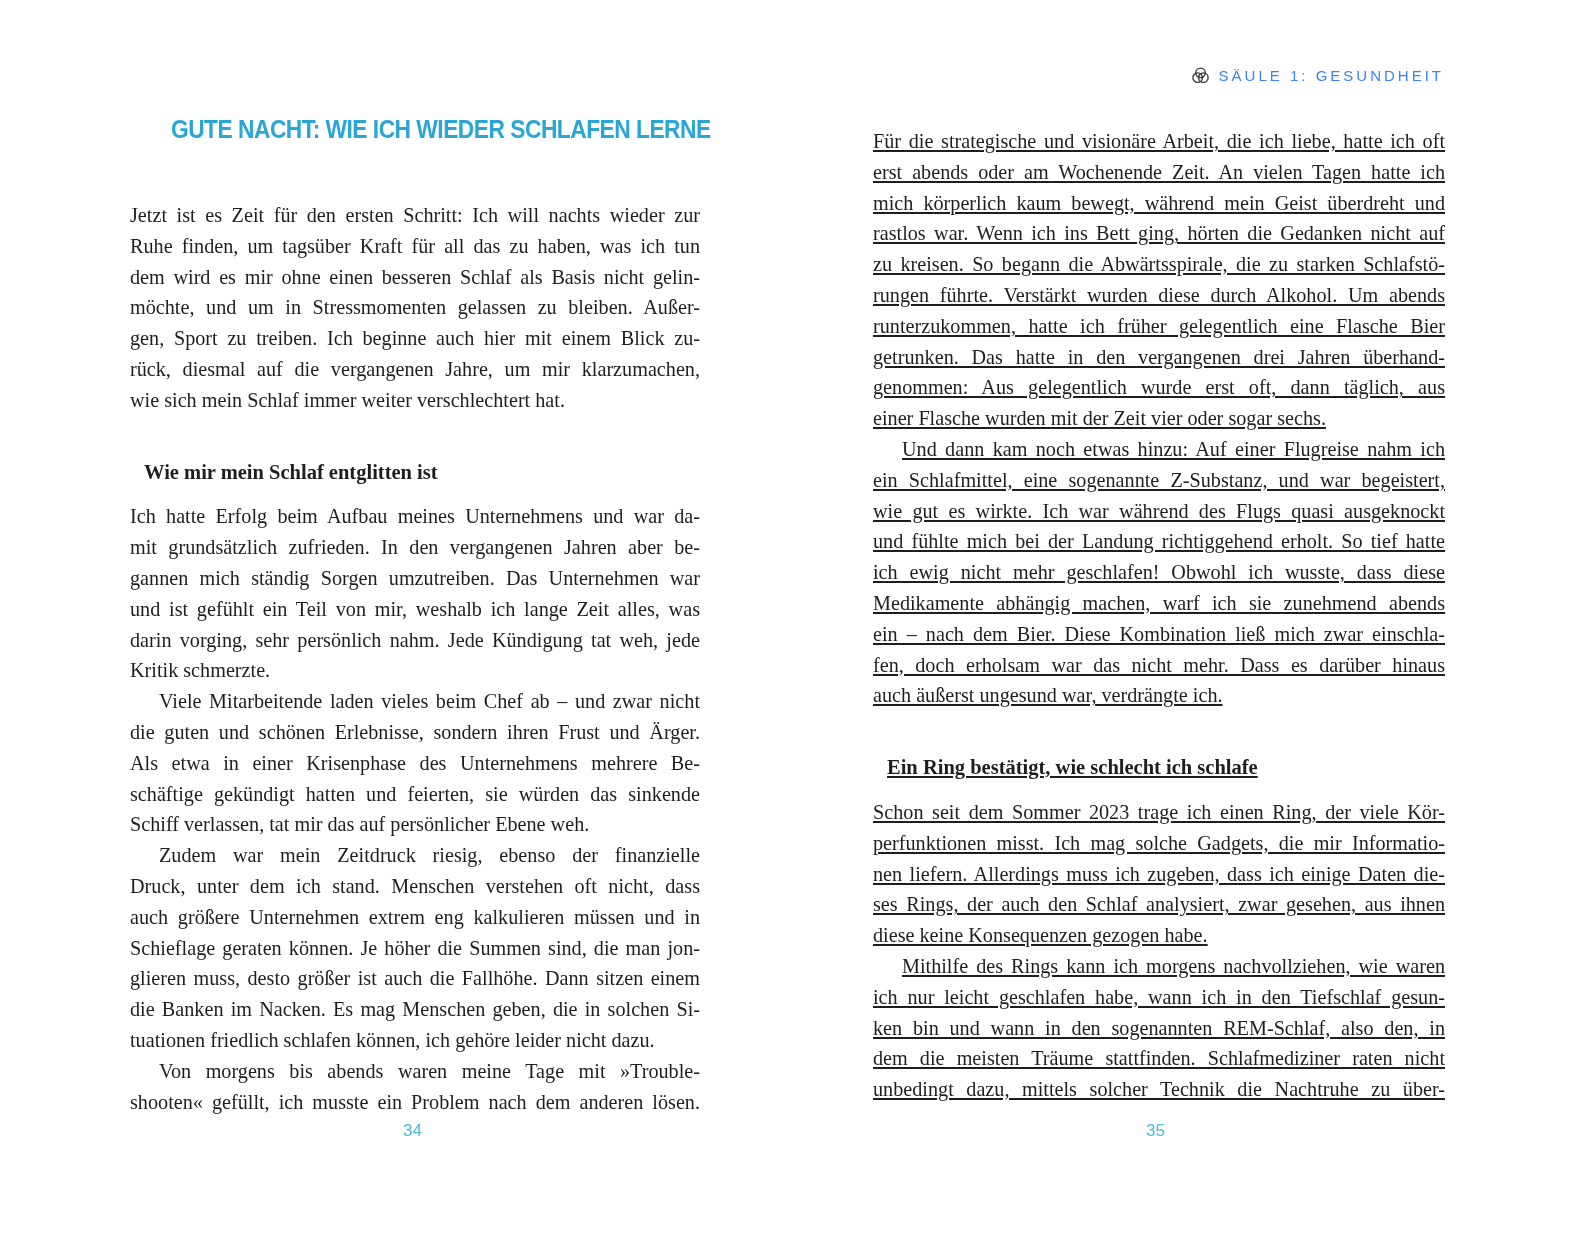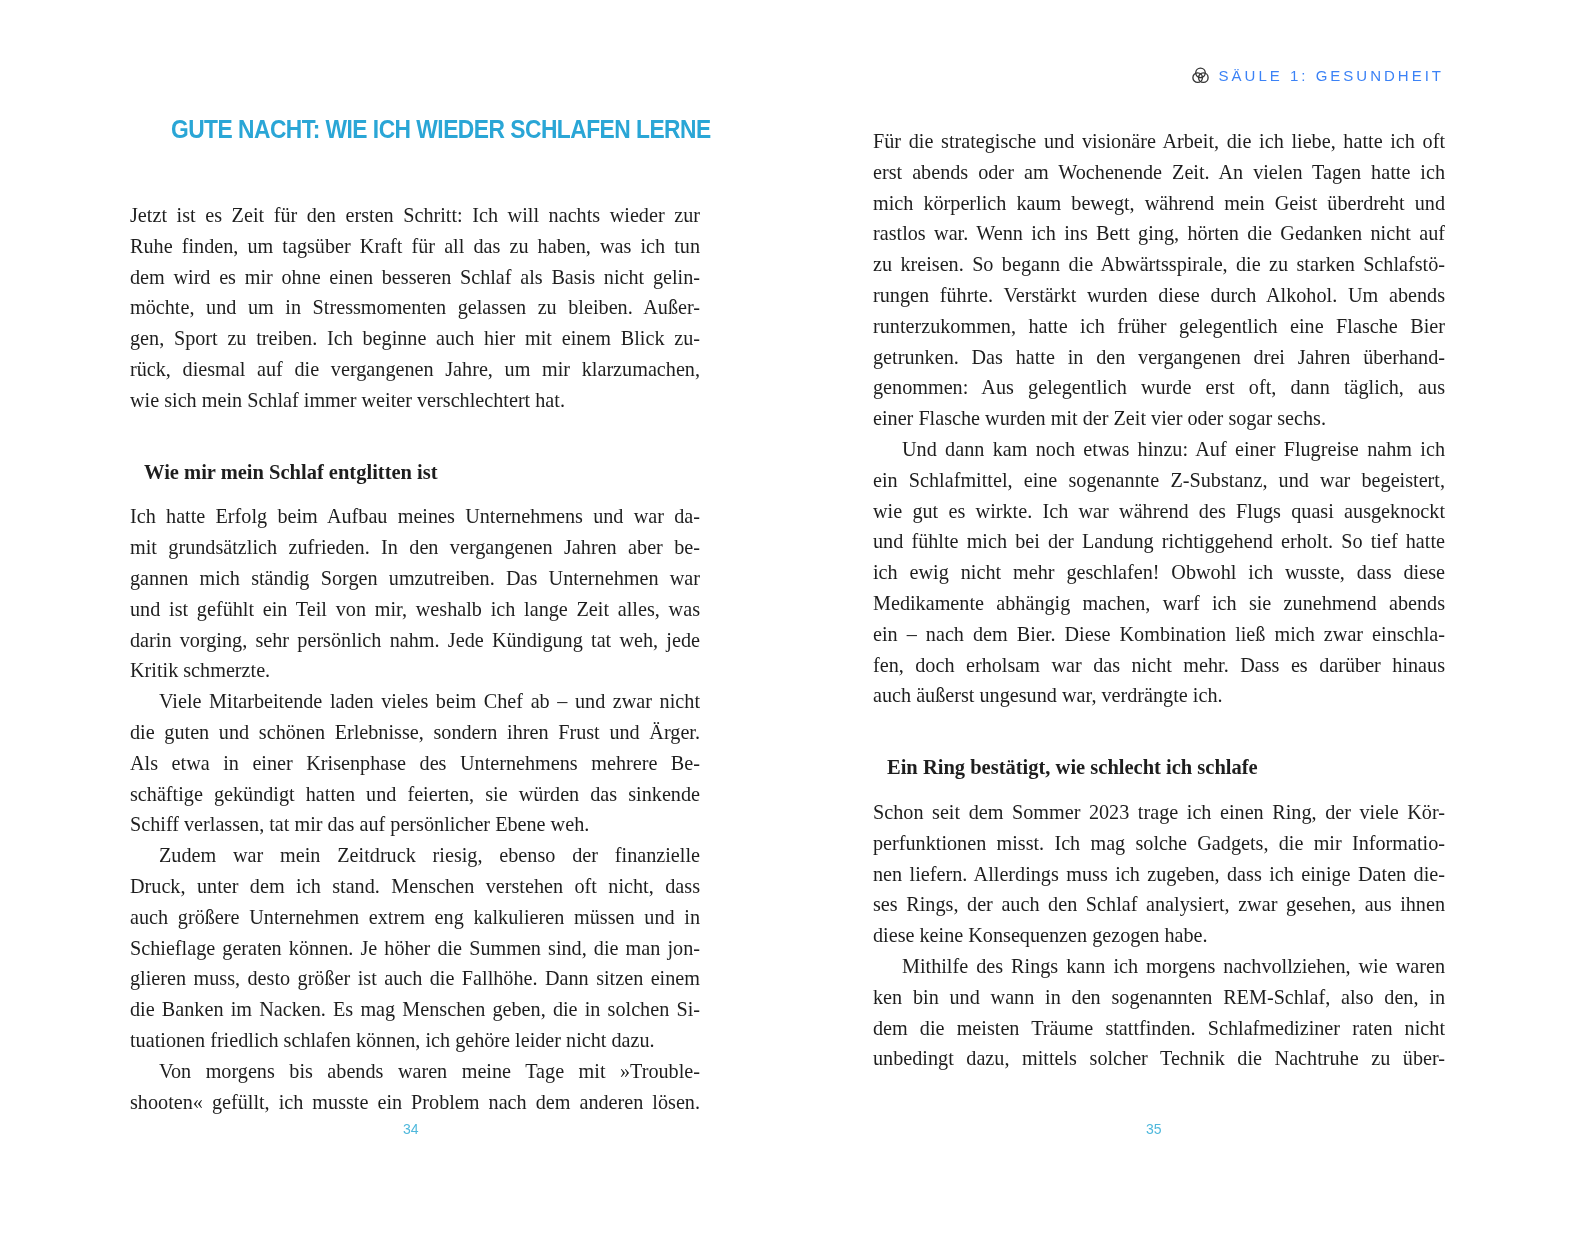--- a/index.html
+++ b/index.html
@@ -69,21 +69,21 @@
     font-size: 20.5px;
     line-height: 30.8px;
     margin: 14px;
   }
 
   .folio {
     position: absolute;
     top: 1121px;
     color: #4fb8dc;
     font-family: "Liberation Sans", "DejaVu Sans", sans-serif;
-    font-size: 14px;
+    font-size: 17px;
   }
   .page-left .folio { left: 403px; }
   .page-right .folio { left: 349px; }
 </style>
 </head>
 <body>
 
 <div class="page page-left">
   <div class="chapter-title">GUTE NACHT: WIE ICH WIEDER SCHLAFEN LERNE</div>
 
@@ -137,21 +137,21 @@
     <span>
       <svg viewBox="0 0 20 20" fill="none" stroke="#333" stroke-width="1.4">
         <circle cx="10" cy="7.2" r="5"></circle>
         <circle cx="7" cy="12.3" r="5"></circle>
         <circle cx="13" cy="12.3" r="5"></circle>
       </svg>
     </span>
     <span>SÄULE 1: GESUNDHEIT</span>
   </div>
 
-  <div class="text-block" style="top:126px;">
+  <div class="text-block" style="top:126px;text-decoration:underline;">
     <p>
       <span class="line">Für die strategische und visionäre Arbeit, die ich liebe, hatte ich oft</span>
       <span class="line">erst abends oder am Wochenende Zeit. An vielen Tagen hatte ich</span>
       <span class="line">mich körperlich kaum bewegt, während mein Geist überdreht und</span>
       <span class="line">rastlos war. Wenn ich ins Bett ging, hörten die Gedanken nicht auf</span>
       <span class="line">zu kreisen. So begann die Abwärtsspirale, die zu starken Schlafstö-</span>
       <span class="line">rungen führte. Verstärkt wurden diese durch Alkohol. Um abends</span>
       <span class="line">runterzukommen, hatte ich früher gelegentlich eine Flasche Bier</span>
       <span class="line">getrunken. Das hatte in den vergangenen drei Jahren überhand-</span>
       <span class="line">genommen: Aus gelegentlich wurde erst oft, dann täglich, aus</span>
@@ -172,20 +172,21 @@
     <h3 class="subhead">Ein Ring bestätigt, wie schlecht ich schlafe</h3>
     <p>
       <span class="line">Schon seit dem Sommer 2023 trage ich einen Ring, der viele Kör-</span>
       <span class="line">perfunktionen misst. Ich mag solche Gadgets, die mir Informatio-</span>
       <span class="line">nen liefern. Allerdings muss ich zugeben, dass ich einige Daten die-</span>
       <span class="line">ses Rings, der auch den Schlaf analysiert, zwar gesehen, aus ihnen</span>
       <span class="line last">diese keine Konsequenzen gezogen habe.</span>
     </p>
     <p>
       <span class="line" style="padding-left:29px">Mithilfe des Rings kann ich morgens nachvollziehen, wie waren</span>
+      <span class="line">ich nur leicht geschlafen habe, wann ich in den Tiefschlaf gesun-</span>
       <span class="line">ken bin und wann in den sogenannten REM-Schlaf, also den, in</span>
       <span class="line">dem die meisten Träume stattfinden. Schlafmediziner raten nicht</span>
       <span class="line">unbedingt dazu, mittels solcher Technik die Nachtruhe zu über-</span>
     </p>
   </div>
 
   <div class="folio">35</div>
 </div>
 
 </body></html>

